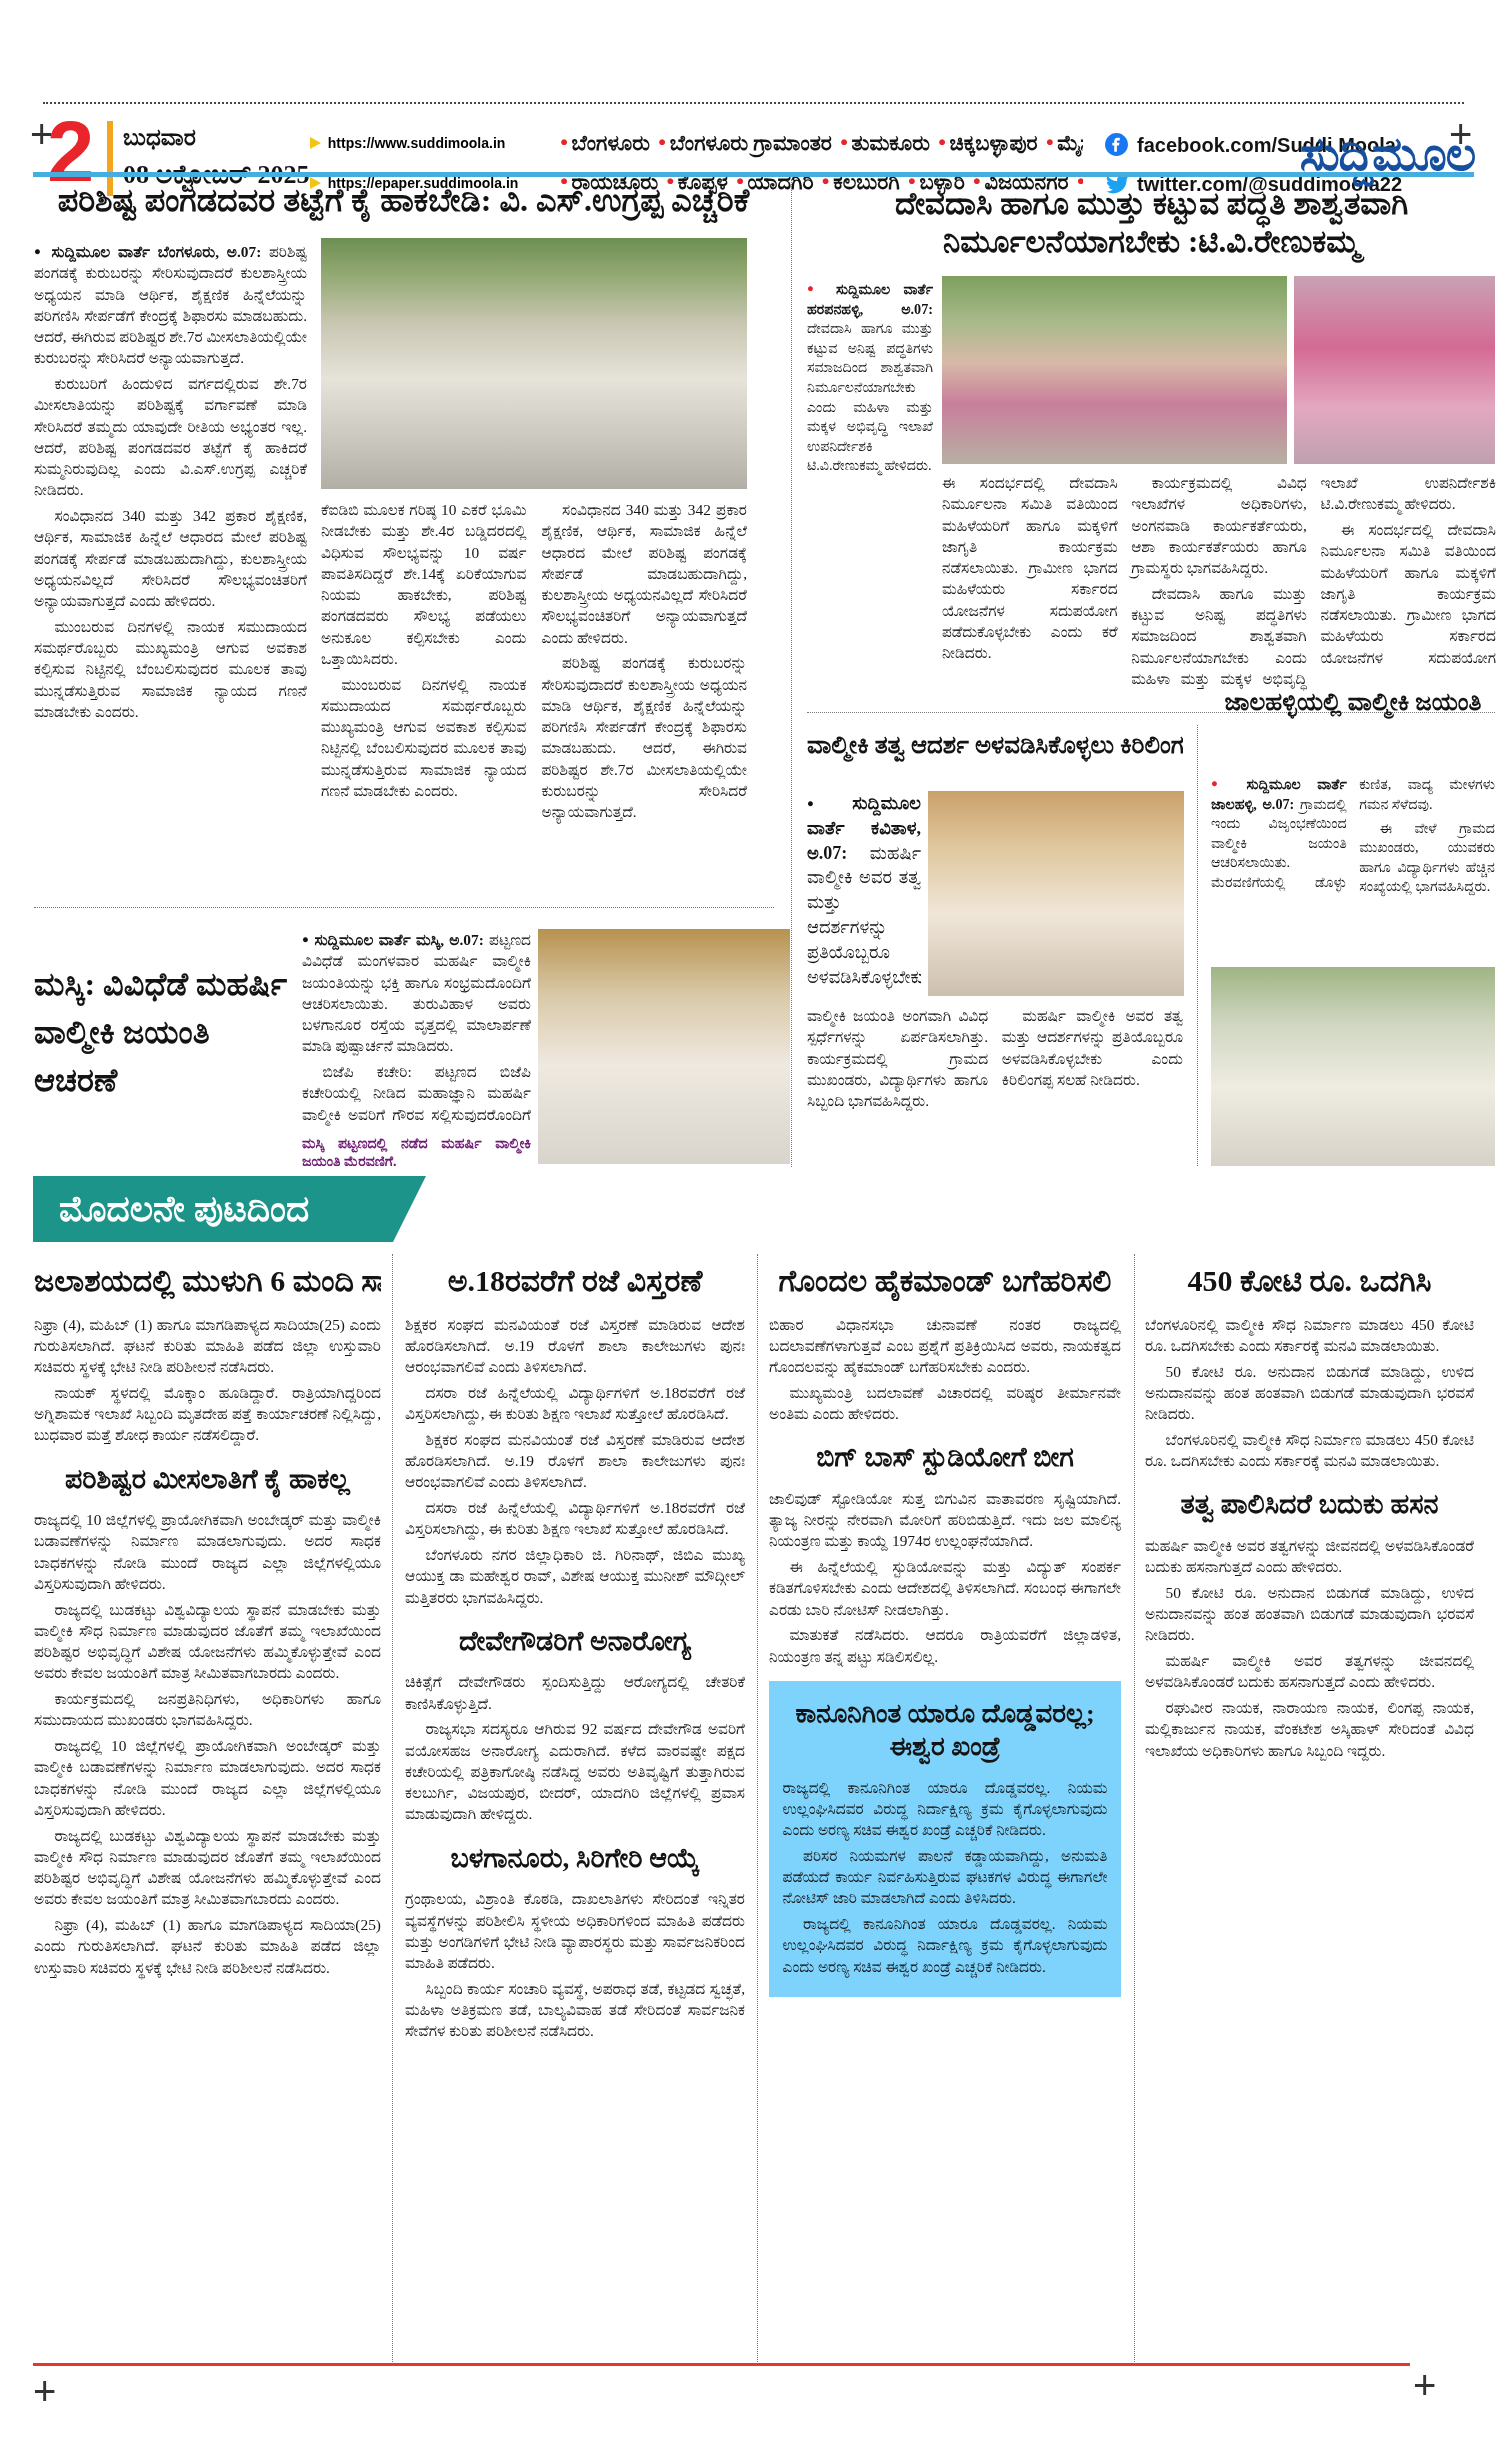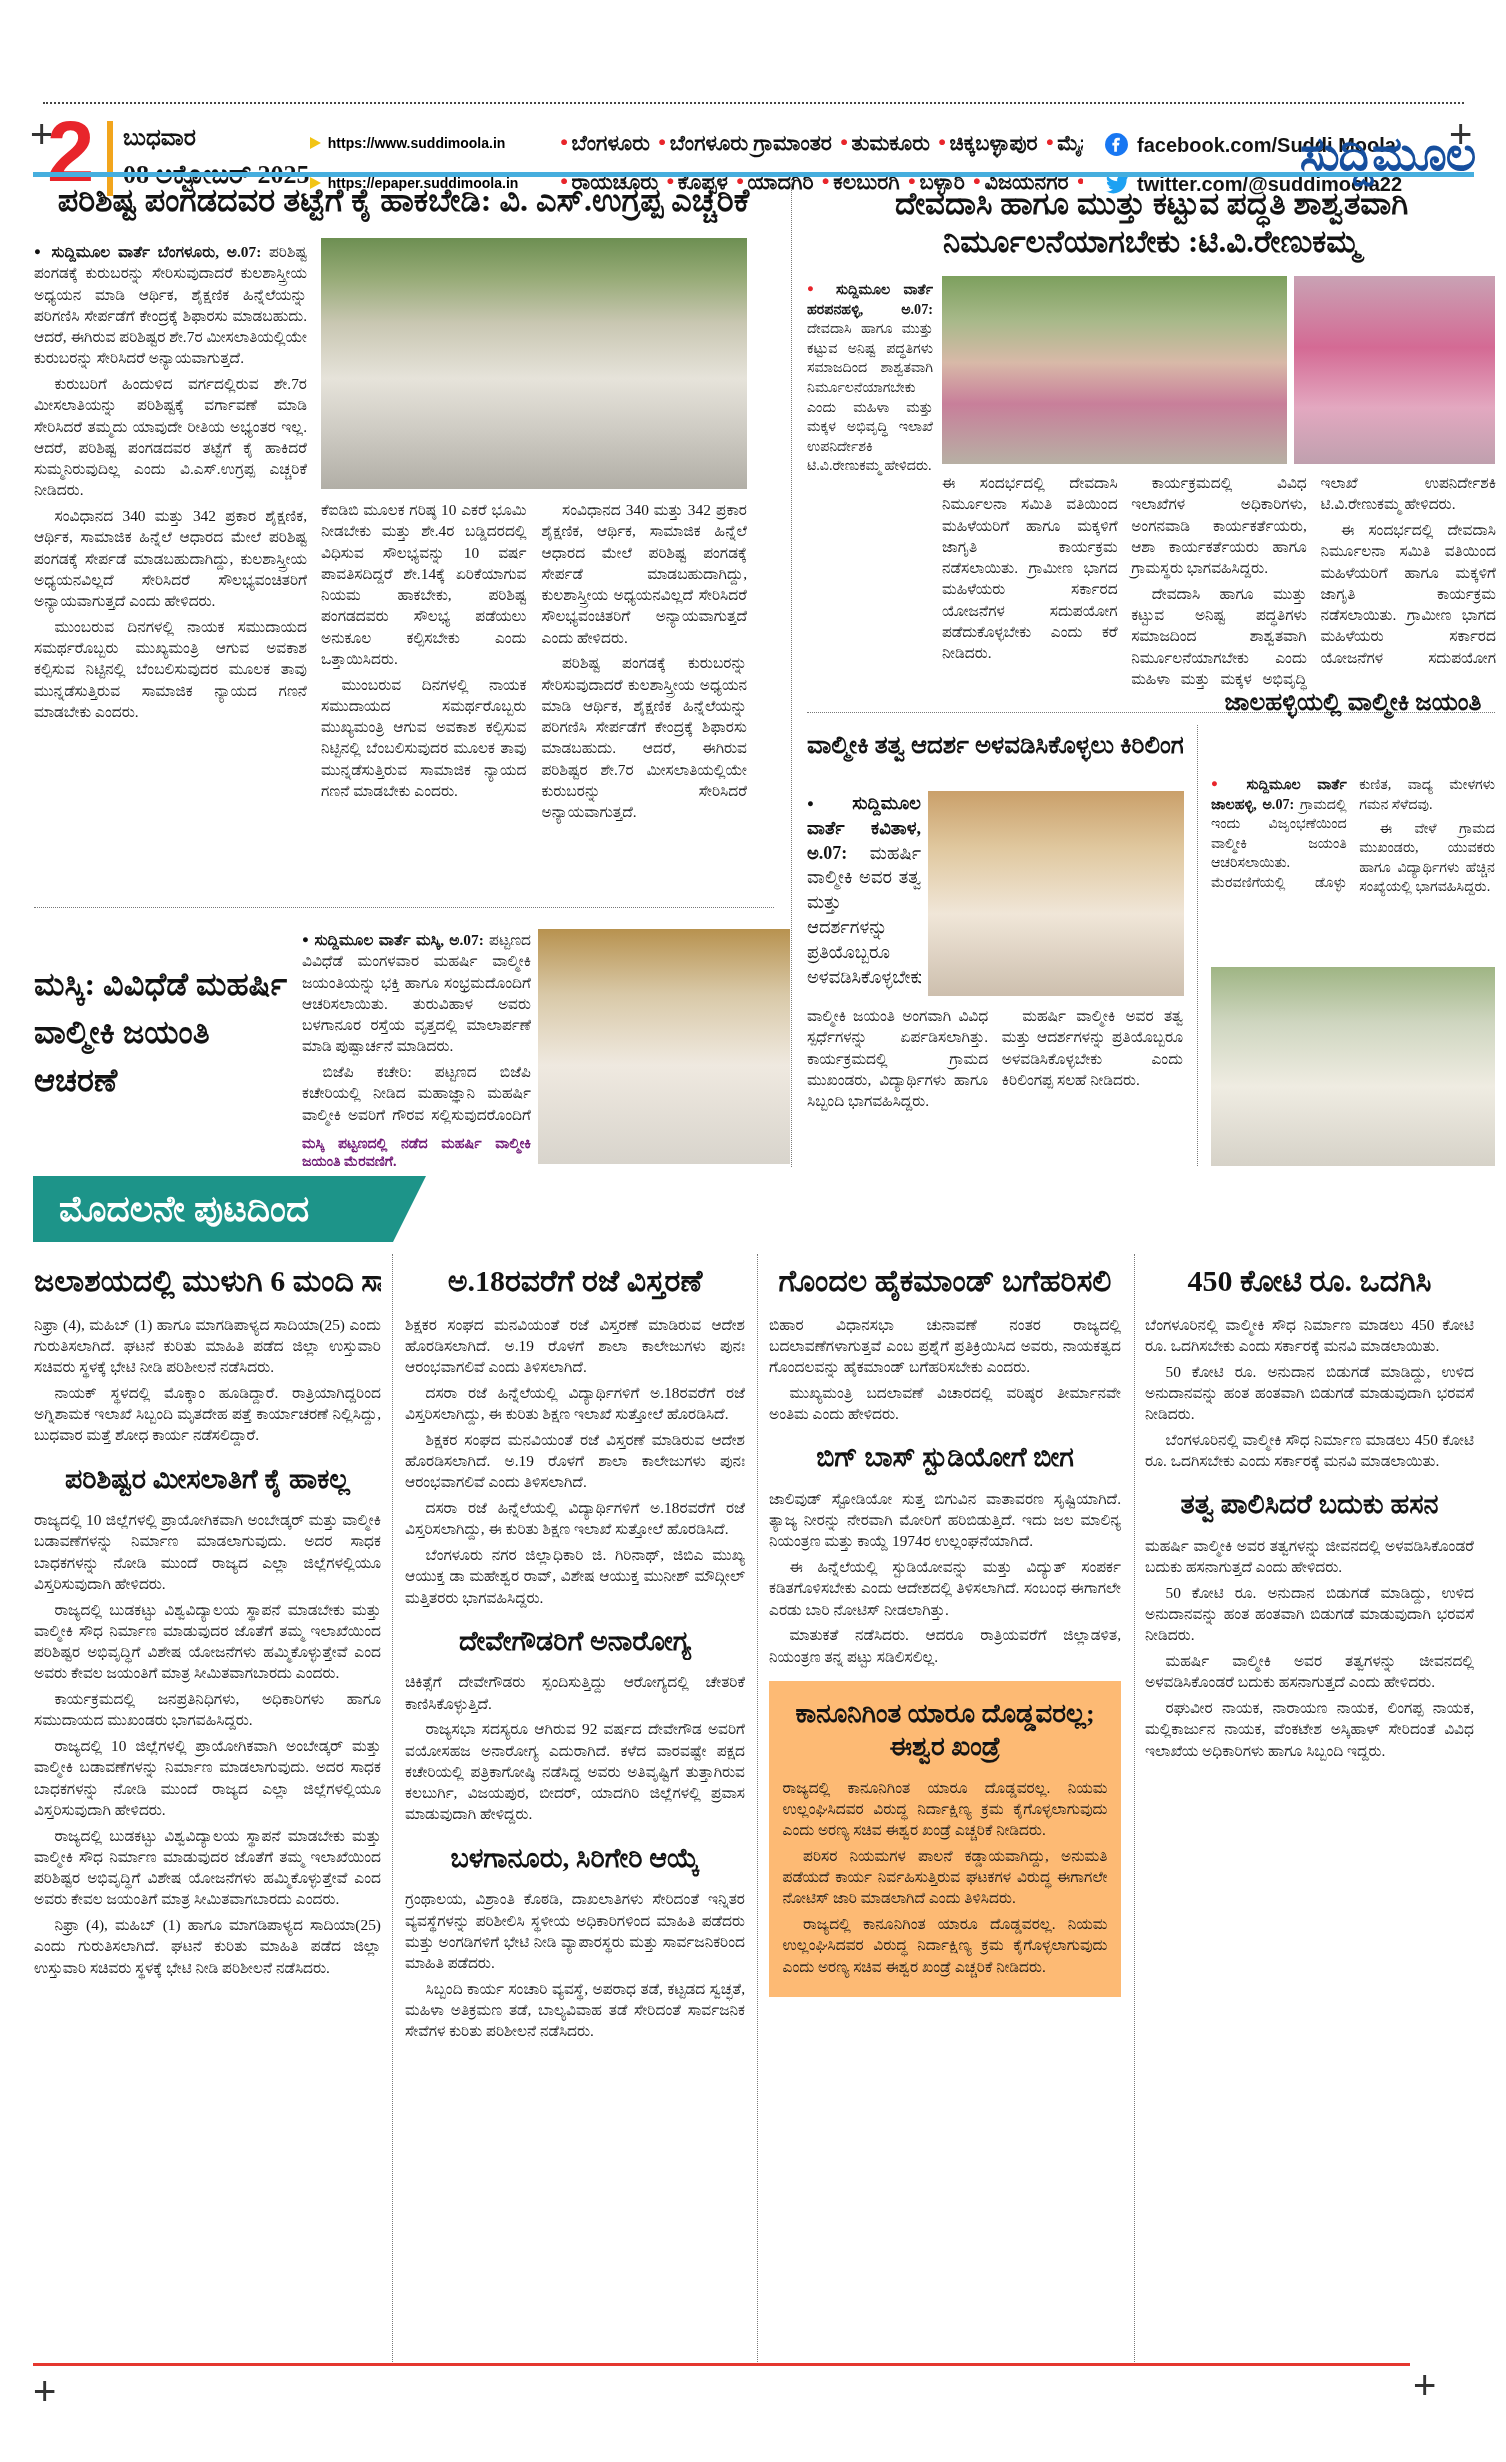--- a/index.html
+++ b/index.html
@@ -48,21 +48,21 @@
   
   .banner{position:absolute;left:33px;top:1176px;width:393px;height:66px;background:#1d9489;
           clip-path:polygon(0 0,100% 0,calc(100% - 33px) 100%,0 100%);
           color:#fff;font-size:36px;font-weight:700;line-height:66px;padding-left:26px;
           box-sizing:border-box;white-space:nowrap;overflow:hidden;}
   .bcol{position:absolute;top:1254px;height:1109px;overflow:hidden;}
   .colhead{font-size:30px;font-weight:700;text-align:center;margin:5.7px 0 12.5px 0;
            white-space:nowrap;overflow:hidden;}
   .subhead{font-size:27px;font-weight:700;text-align:center;margin:15px 0 11.4px 0;
            white-space:nowrap;overflow:hidden;}
-  .pinkbox{background:#fdba74;padding:16px 13.6px;margin-top:13.6px;}
+  .pinkbox{background:#7dd3fc;padding:16px 13.6px;margin-top:13.6px;}
   .boxhead{font-size:26px;font-weight:700;text-align:center;line-height:1.3;margin:0 0 12.5px 0;}
   .red-rule{position:absolute;left:33px;top:2363px;width:1377px;height:3.4px;background:#e5372e;}
 </style>
 </head>
 <body>
 
 <div class="page">
 
   <span class="crop" style="left:30px;top:114px;">+</span>
   <span class="crop" style="left:1449px;top:114px;">+</span>

